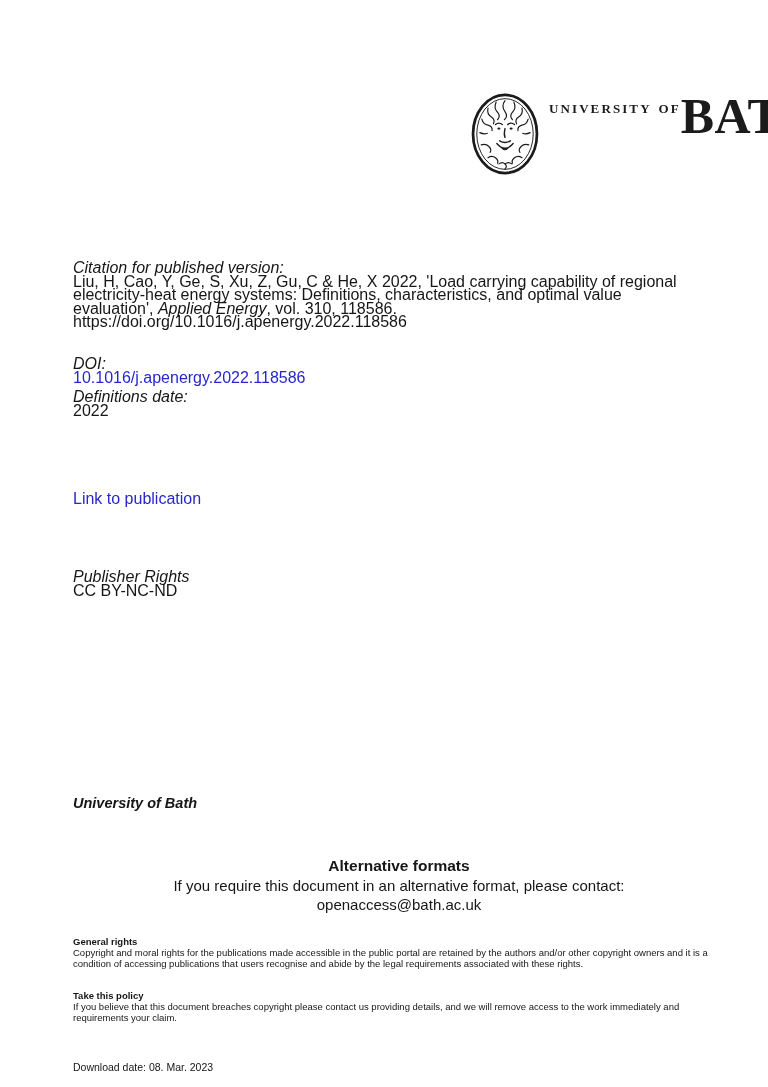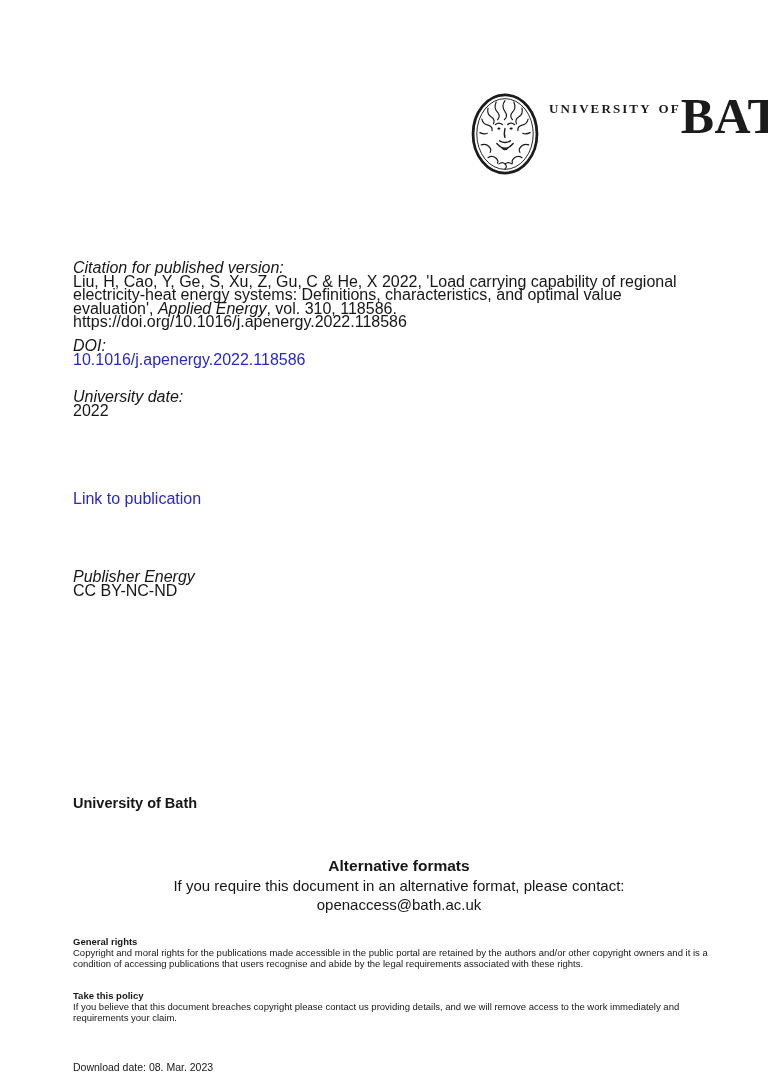--- a/index.html
+++ b/index.html
@@ -59,37 +59,38 @@
 
   
   .meta {
     left: 73px;
     font-size: 16px;
     line-height: 13.6px;
     color: var(--text);
   }
   .meta .lbl { font-style: italic; display: block; }
   .citation { top: 261px; width: 632px; }
-  .doi-block { top: 339px; }
+  .doi-block { top: 357px; }
   .pubdate-block { top: 390px; }
   .linkpub-block { top: 492px; }
   .publisher-block { top: 570px; }
   .link {
     color: var(--link);
     text-decoration: none;
     cursor: pointer;
   }
   .journal-italic { font-style: italic; }
 
   
   .uob-heading {
     left: 73px; top: 795px;
     font-size: 14.5px;
     font-weight: 700;
     line-height: 17px;
+    font-style: italic;
   }
   .altformats {
     left: 73px; top: 856px;
     width: 652px;
     font-size: 15px;
     line-height: 19.5px;
     text-align: center;
   }
   .altformats .hd { font-weight: 700; font-size: 15.5px; }
   .smallprint {
@@ -155,30 +156,30 @@
     <span class="lbl">Citation for published version:</span>
     <span>Liu, H, Cao, Y, Ge, S, Xu, Z, Gu, C &amp; He, X 2022, 'Load carrying capability of regional electricity-heat energy systems: Definitions, characteristics, and optimal value evaluation', </span><span class="journal-italic">Applied Energy</span><span>, vol. 310, 118586. </span><span>https://doi.org/10.1016/j.apenergy.2022.118586</span>
   </div>
 
   <div class="abs meta doi-block">
     <span class="lbl">DOI:</span>
     <a class="link">10.1016/j.apenergy.2022.118586</a>
   </div>
 
   <div class="abs meta pubdate-block">
-    <span class="lbl">University date:</span>
+    <span class="lbl">Definitions date:</span>
     <span>2022</span>
   </div>
 
   <div class="abs meta linkpub-block">
     <a class="link">Link to publication</a>
   </div>
 
   <div class="abs meta publisher-block">
-    <span class="lbl">Publisher Energy</span>
+    <span class="lbl">Publisher Rights</span>
     <span>CC BY-NC-ND</span>
   </div>
 
   <div class="abs uob-heading">University of Bath</div>
 
   <div class="abs altformats">
     <div class="hd">Alternative formats</div>
     <div>If you require this document in an alternative format, please contact:</div>
     <div>openaccess@bath.ac.uk</div>
   </div>

